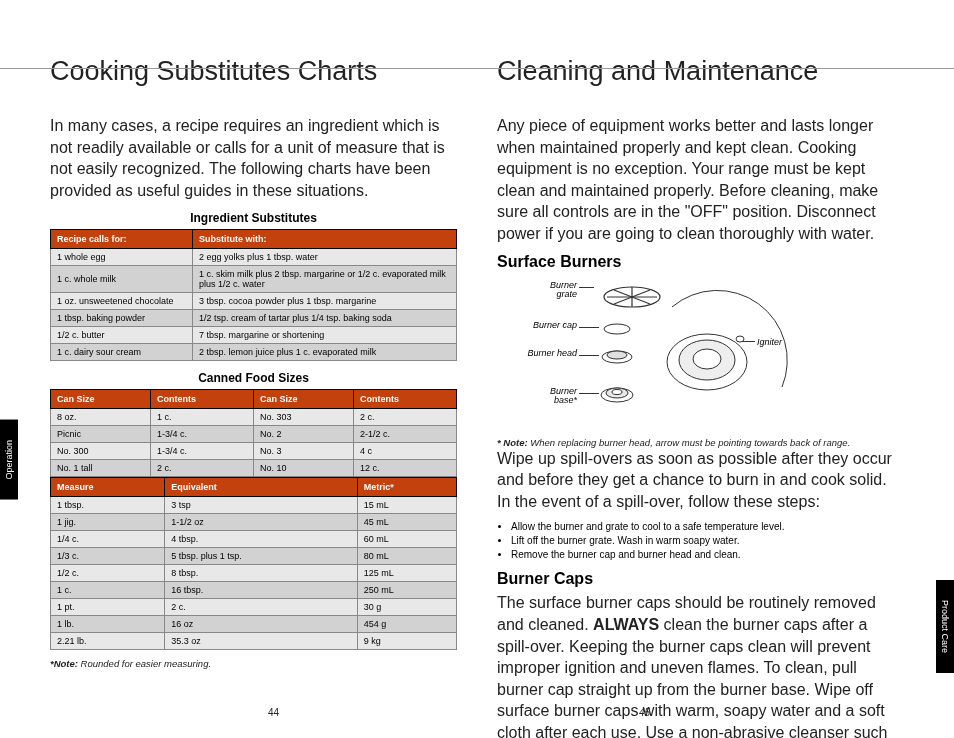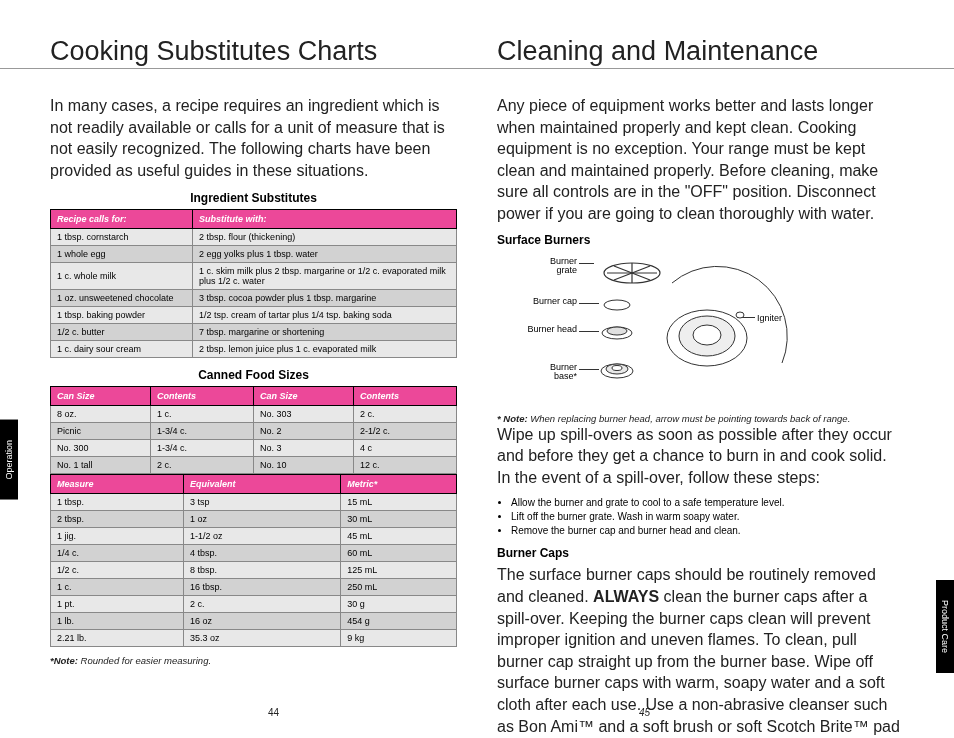--- a/index.html
+++ b/index.html
@@ -6,21 +6,21 @@
   body {
     font-family: Arial, Helvetica, sans-serif;
     width: 954px;
     height: 738px;
     background: #fff;
     position: relative;
     overflow: hidden;
   }
   .page {
     display: flex;
-    padding: 36px 50px 30px 50px;
+    padding: 56px 50px 30px 50px;
     gap: 40px;
     height: 100%;
     justify-content: center;
   }
   .col { flex: 1; }
   h1 {
     font-weight: 300;
     font-size: 27px;
     color: #222;
     margin-bottom: 2px;
@@ -38,36 +38,35 @@
     margin-bottom: 8px;
   }
   .subtitle {
     text-align: center;
     font-weight: bold;
     font-size: 12px;
     margin: 10px 0 4px 0;
   }
   .subleft {
     font-weight: bold;
-    font-size: 12px;
+    font-size: 16px;
     margin: 4px 0 4px 0;
   }
   table {
     width: 100%;
     border-collapse: collapse;
     font-size: 9px;
   }
   table th {
-    background: #ec4899;
+    background: #c2410c;
     color: #fff;
     text-align: left;
     padding: 4px 6px;
     font-weight: bold;
     border: 1px solid #000;
-    font-style: italic;
   }
   table td {
     padding: 3px 6px;
     border: 1px solid #888;
   }
   table tr:nth-child(even) td { background: #e8e8e8; }
   table tr:nth-child(odd) td { background: #d2d2d2; }
   .note {
     font-size: 9.5px;
     font-style: italic;
@@ -105,20 +104,21 @@
     list-style: disc;
     margin-left: 14px;
     font-size: 10px;
     line-height: 1.4;
     margin-bottom: 8px;
   }
   .diagram {
     position: relative;
     height: 150px;
     margin: 6px 0 10px 0;
+    font-style: italic;
   }
   .dlabel {
     position: absolute;
     font-size: 9px;
     text-align: right;
     width: 50px;
     line-height: 1.1;
   }
   .dlabel-r {
     position: absolute;
@@ -145,24 +145,20 @@
     <h1>Cooking Substitutes Charts</h1>
     <div style="height:26px"></div>
     <p class="intro">In many cases, a recipe requires an ingredient which is not readily available or calls for a unit of measure that is not easily recognized. The following charts have been provided as useful guides in these situations.</p>
 
     <div class="subtitle">Ingredient Substitutes</div>
     <table>
       <tbody>
           <tr>
             <th style="width:35%">Recipe calls for:</th>
             <th>Substitute with:</th>
-          </tr>
-      <tr>
-            <td>1 tbsp. cornstarch</td>
-            <td>2 tbsp. flour (thickening)</td>
           </tr>
       <tr>
             <td>1 whole egg</td>
             <td>2 egg yolks plus 1 tbsp. water</td>
           </tr>
       <tr>
             <td>1 c. whole milk</td>
             <td>1 c. skim milk plus 2 tbsp. margarine or 1/2 c. evaporated milk plus 1/2 c. water</td>
           </tr>
       <tr>
@@ -226,33 +222,33 @@
         <th>Measure</th>
             <th>Equivalent</th>
             <th>Metric*</th>
       </tr>
       <tr>
             <td>1 tbsp.</td>
             <td>3 tsp</td>
             <td>15 mL</td>
           </tr>
       <tr>
-            <td>2 tbsp.</td>
-            <td>1 oz</td>
-            <td>30 mL</td>
-          </tr>
-      <tr>
             <td>1 jig.</td>
             <td>1-1/2 oz</td>
             <td>45 mL</td>
           </tr>
       <tr>
             <td>1/4 c.</td>
             <td>4 tbsp.</td>
             <td>60 mL</td>
+          </tr>
+      <tr>
+            <td>1/3 c.</td>
+            <td>5 tbsp. plus 1 tsp.</td>
+            <td>80 mL</td>
           </tr>
       <tr>
             <td>1/2 c.</td>
             <td>8 tbsp.</td>
             <td>125 mL</td>
           </tr>
       <tr>
             <td>1 c.</td>
             <td>16 tbsp.</td>
             <td>250 mL</td>

